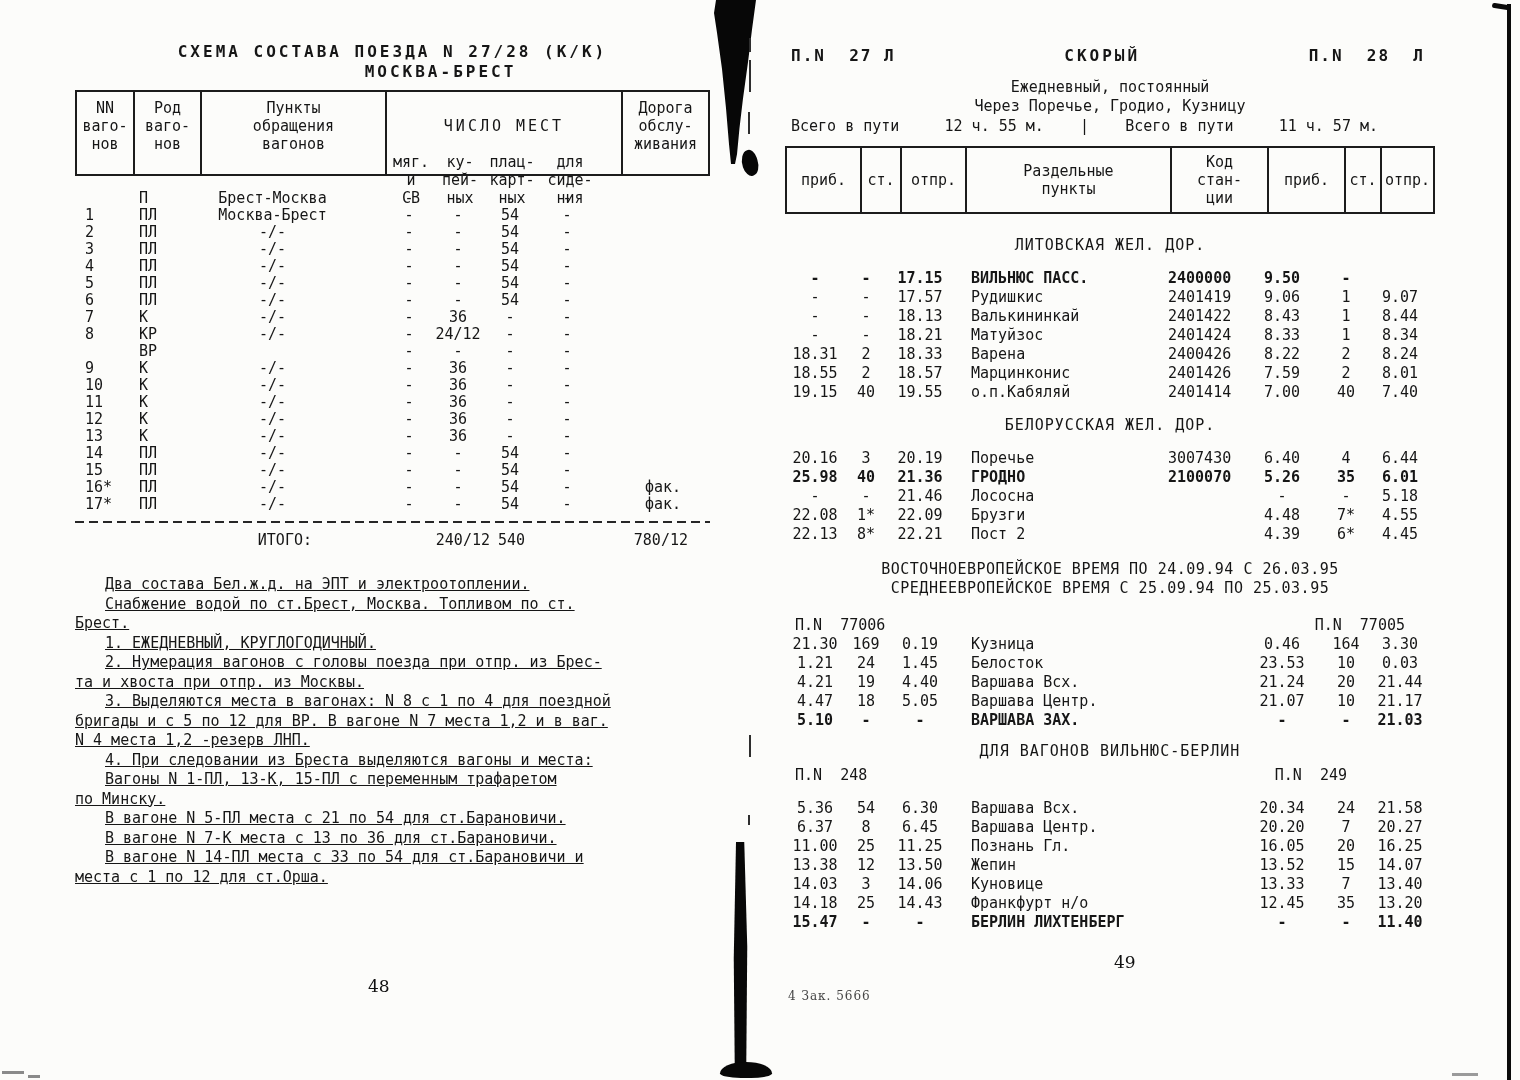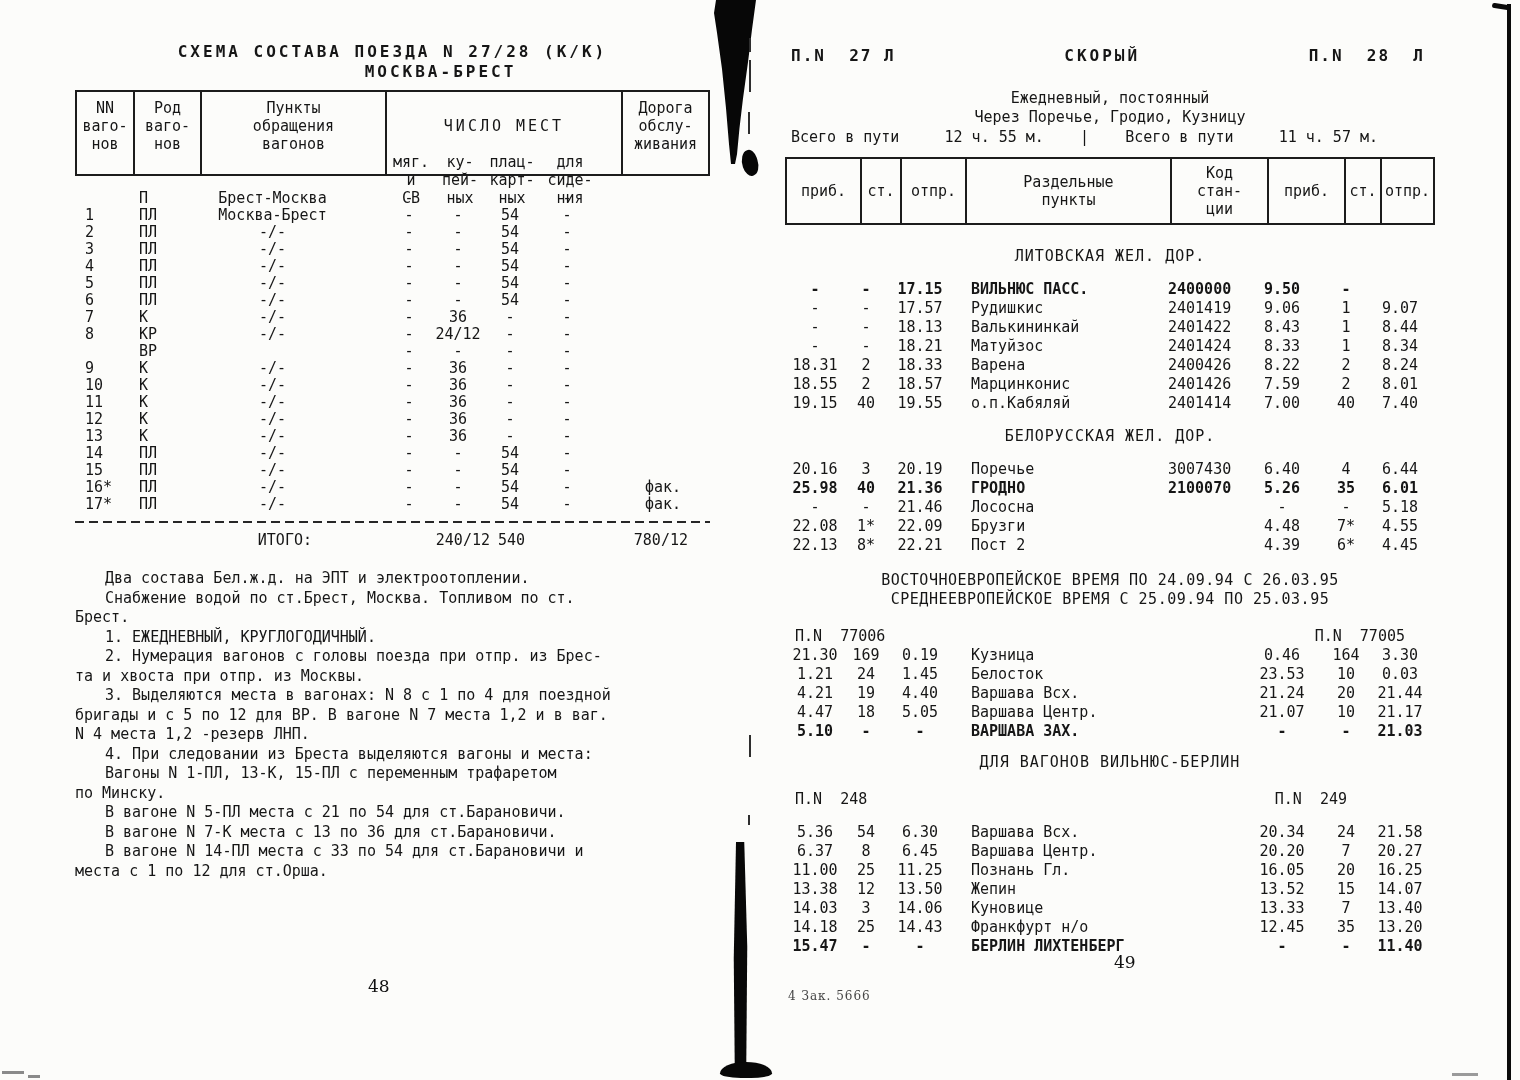--- a/index.html
+++ b/index.html
@@ -36,28 +36,28 @@
   .lc5{width:50px;text-align:center}
   .lc6{width:54px;text-align:center}
   .lc7{width:80px;text-align:center;padding-right:20px;box-sizing:border-box}
   .lc8{flex:1;padding-left:28px;box-sizing:border-box}
   .dashline{height:2px;margin-top:8px;background:repeating-linear-gradient(90deg,#262626 0 9px,transparent 9px 14px);}
   .trow{display:flex;margin-top:8px;height:18px;line-height:18px;}
   .ts1{width:237px;text-align:right}
   .ts2{width:178px;text-align:right}
   .ts3{width:35px;text-align:right}
   .ts4{flex:1;text-align:right;padding-right:22px;box-sizing:border-box}
-  .notes{margin-top:20px;}
+  .notes{margin-top:26px;text-decoration:underline;}
   .note{text-indent:30px;white-space:pre-line;line-height:19.5px;margin:0;}
 
   
   .right-page{position:absolute;left:785px;top:46px;width:650px;}
   .r-head{display:flex;justify-content:space-between;font-weight:bold;font-size:16px;padding:0 10px 0 6px;line-height:19px;white-space:pre;}
   .r-routes{display:flex;justify-content:space-between;margin-top:20px;line-height:19px;}
-  .r-center{text-align:center;margin-top:24px;line-height:19px;}
+  .r-center{text-align:center;margin-top:13px;line-height:19px;}
   .r-durations{margin-top:1px;white-space:pre;padding-left:6px;line-height:19px;}
   .rbox{display:flex;margin-top:10px;height:68px;border:2px solid #1c1c1c;box-sizing:border-box;}
   .rbc{border-right:2px solid #1c1c1c;display:flex;align-items:center;justify-content:center;white-space:pre-line;text-align:center;line-height:18px;box-sizing:border-box;}
   .rbc.last{border-right:none}
   .rw75{width:75px}.rw40{width:40px}.rw65{width:65px}.rw205{width:205px}.rw85{width:97px}.rw77{width:77px}.rw36{width:36px}.rwlast{flex:1}
   .r-heading{text-align:center;letter-spacing:1px;line-height:19px;}
   .mt22{margin-top:22px}.mt14{margin-top:14px}.mt12{margin-top:12px}
   .rrows{margin-top:14px;}
   .rrows-tight{margin-top:0;}
   .rrow{display:flex;height:19px;line-height:19px;}
@@ -65,21 +65,21 @@
   .rc2{width:42px;text-align:center}
   .rc3{width:66px;text-align:center}
   .rc4{width:215px;padding-left:18px;box-sizing:border-box;white-space:pre}
   .rc5{width:85px}
   .rc6{width:58px;text-align:center}
   .rc7{width:58px;text-align:center;padding-left:12px;box-sizing:border-box}
   .rc8{width:62px;text-align:center}
   .tz{text-align:center;margin-top:16px;line-height:19px;letter-spacing:0.5px;}
   .pnrow{display:flex;justify-content:space-between;white-space:pre;padding-left:10px;line-height:19px;}
   .pn1{margin-top:18px;padding-right:30px;}
-  .pn2{margin-top:18px;padding-right:88px;}
+  .pn2{margin-top:5px;padding-right:88px;}
 
   
   .pageno{position:absolute;font-family:"DejaVu Serif","Liberation Serif",serif;font-size:17px;color:#101010;}
   .imprint{position:absolute;font-family:"DejaVu Serif","Liberation Serif",serif;font-size:12px;color:#454545;letter-spacing:1px;}
 
   
   .ink-top{position:absolute;left:712px;top:0;width:50px;height:164px;background:#070707;
     clip-path:polygon(18% 0,88% 0,80% 18%,72% 38%,62% 60%,55% 78%,50% 94%,46% 100%,38% 100%,34% 88%,28% 66%,20% 42%,10% 20%,4% 8%,8% 0);}
   .ink-drip{position:absolute;left:742px;top:150px;width:16px;height:26px;background:#070707;border-radius:60% 40% 55% 45%;transform:rotate(-18deg);}
   .ink-bottom{position:absolute;left:733px;top:842px;width:15px;height:232px;background:#080808;

